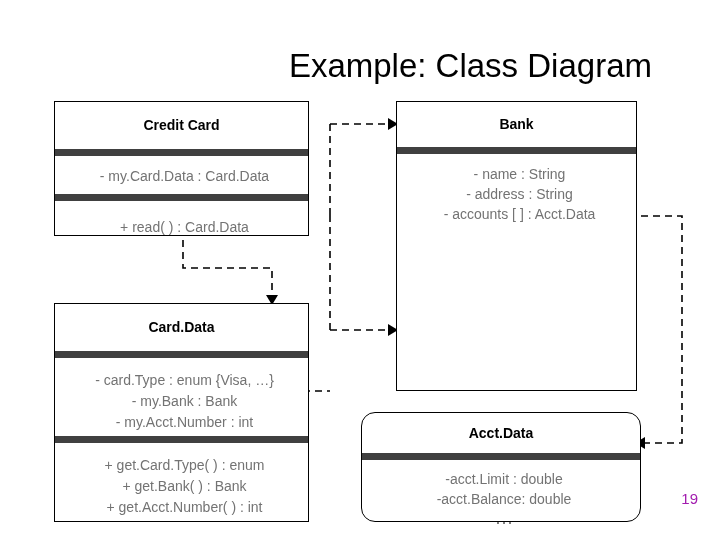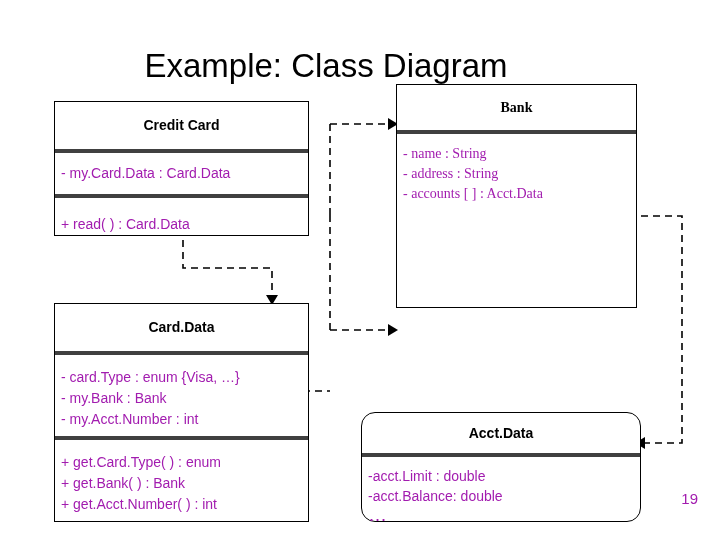--- a/index.html
+++ b/index.html
@@ -11,57 +11,58 @@
     position: relative;
     width: 720px;
     height: 540px;
     background: #ffffff;
     font-family: "Liberation Sans", sans-serif;
     overflow: hidden;
   }
   #title {
     position: absolute;
     top: 47px;
-    left: 8px;
+    left: 16px;
     width: 636px;
-    text-align: center;
+    text-align: right;
     font-size: 33px;
     color: #000000;
     letter-spacing: 0px;
   }
 
   .uml-box {
     position: absolute;
     border: 1px solid #000000;
     background: #ffffff;
     box-sizing: border-box;
   }
   .uml-header {
     text-align: center;
     font-weight: bold;
     font-size: 14px;
     color: #000000;
     box-sizing: border-box;
   }
   .uml-section {
-    border-top: 4px solid #404040;
+    border-top: 7px solid #404040;
     font-size: 14px;
-    color: #a21caf;
+    color: #737373;
     box-sizing: border-box;
     white-space: pre;
+    text-align: center;
   }
 
   
   #credit-card-box { left: 54px; top: 101px; width: 255px; height: 135px; }
   #credit-card-box .uml-header { height: 47px; line-height: 47px; text-align: center; }
   #cc-attrs { height: 45px; padding: 12px 0 0 6px; }
   #cc-ops   { height: 42px; padding: 18px 0 0 6px; }
 
   
-  #bank-box { left: 396px; top: 84px; width: 241px; height: 224px; font-family: Liberation Serif, serif; }
+  #bank-box { left: 396px; top: 101px; width: 241px; height: 290px; }
   #bank-box .uml-header { height: 45px; line-height: 45px; }
   #bank-attrs { height: 82px; padding: 10px 0 0 6px; line-height: 20px; }
   #bank-ops   { height: 162px; padding: 12px 0 0 6px; line-height: 20px; }
 
   
   #card-data-box { left: 54px; top: 303px; width: 255px; height: 219px; }
   #card-data-box .uml-header { height: 47px; line-height: 47px; }
   #cd-attrs { height: 85px; padding: 12px 0 0 6px; line-height: 21px; }
   #cd-ops   { height: 86px; padding: 12px 0 0 6px; line-height: 21px; }
 

